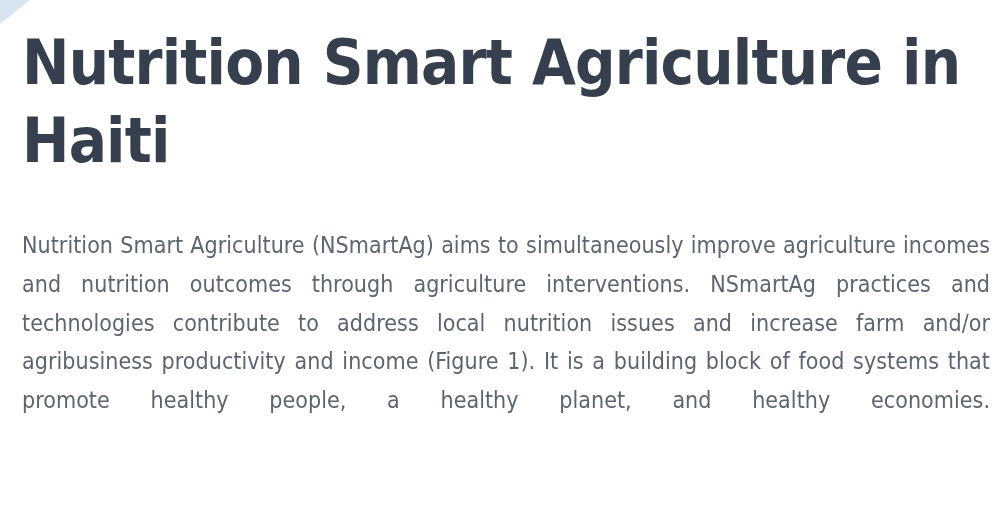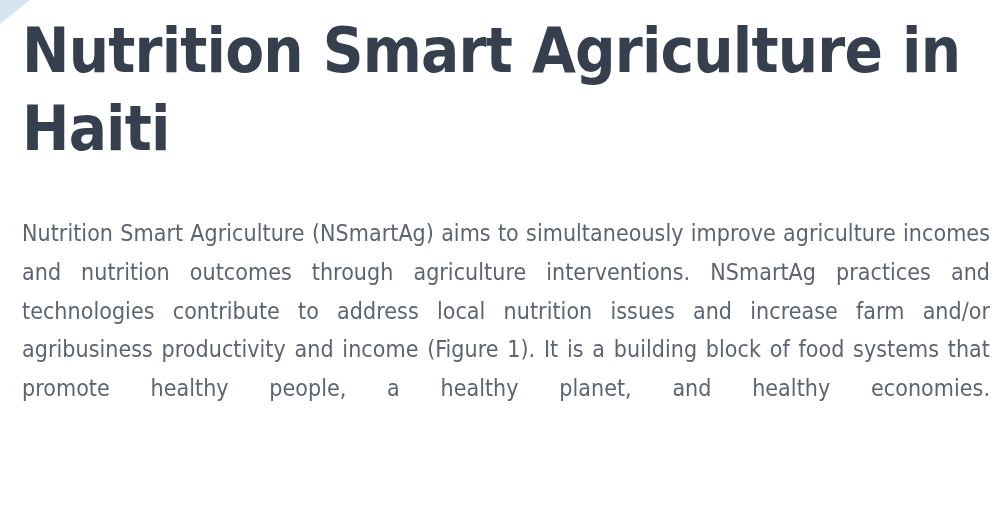--- a/index.html
+++ b/index.html
@@ -28,21 +28,21 @@
   .corner-wedge svg { display: block; }
 
   
   .page {
     position: absolute;
     top: 0;
     left: 0;
     width: 1000px;
     height: 412px;
     box-sizing: border-box;
-    padding: 4px 10px 0 22px;
+    padding: 16px 10px 0 22px;
     border-radius: 16px;
   }
 
   .page-title {
     margin: 0;
     padding-top: 8px;
     font-family: "DejaVu Sans Condensed", "Liberation Sans Narrow", "Liberation Sans", sans-serif;
     font-size: 63px;
     font-weight: 700;
     line-height: 78px;

